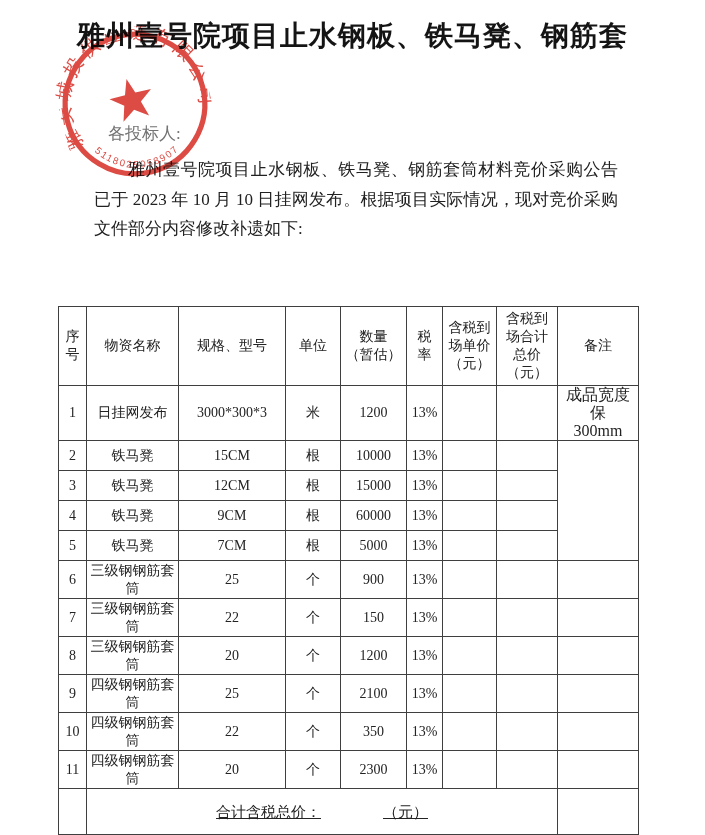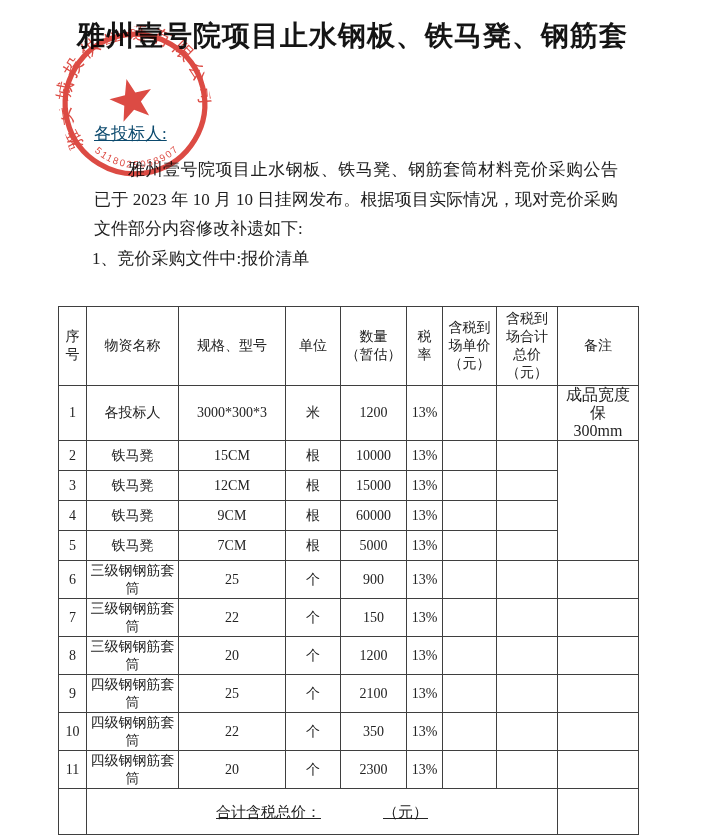--- a/index.html
+++ b/index.html
@@ -6,21 +6,21 @@
   .page {
     position:relative; width:705px; height:835px; margin:0 auto;
     background:#ffffff; overflow:hidden;
     font-family:"Liberation Serif","DejaVu Serif",serif; color:#1d1d1d;
   }
   .doc-title {
     position:absolute; top:19px; left:0; right:0;
     text-align:center; font-weight:bold; font-size:28px; line-height:33px;
     color:#141414; letter-spacing:1px;
   }
-  .salutation { position:absolute; left:94px; top:122px; font-size:17px; color:#0c4a6e;text-decoration:underline; }
+  .salutation { position:absolute; left:108px; top:122px; font-size:17px; color:#737373; }
   .para {
     position:absolute; left:94px; top:155px; width:524px;
     font-size:17px; line-height:29.5px; text-align:justify; text-indent:2em; color:#212121;
   }
   .item1 { position:absolute; left:92px; top:247px; font-size:17px; color:#212121; }
   .seal {
     position:absolute; left:60px; top:29px; width:150px; height:150px;
     transform:rotate(-14deg); mix-blend-mode:multiply; opacity:0.93;
     pointer-events:none;
   }
@@ -48,21 +48,20 @@
 <div class="page">
 
   <div class="doc-title">
     <div>雅州壹号院项目止水钢板、铁马凳、钢筋套</div>
   </div>
 
   <div class="salutation">各投标人:</div>
 
   <div class="para">雅州壹号院项目止水钢板、铁马凳、钢筋套筒材料竞价采购公告已于 2023 年 10 月 10 日挂网发布。根据项目实际情况，现对竞价采购文件部分内容修改补遗如下:</div>
 
-  <div class="item1">1、竞价采购文件中:报价清单</div>
 
   <table class="price-table">
     <colgroup>
       <col style="width:28px">
         <col style="width:92px">
         <col style="width:107px">
       <col style="width:55px">
         <col style="width:66px">
         <col style="width:36px">
       <col style="width:54px">
@@ -84,21 +83,21 @@
 场单价
 （元）</th>
       <th>含税到
 场合计
 总价
 （元）</th>
       <th>备注</th>
     </tr>
     <tr class="rh-1">
       <td>1</td>
-      <td>各投标人</td>
+      <td>日挂网发布</td>
       <td>3000*300*3</td>
       <td>米</td>
       <td>1200</td>
       <td>13%</td>
       <td></td>
       <td></td>
       <td class="remark-cell">成品宽度保
 300mm</td>
     </tr>
     <tr class="rh-s">

